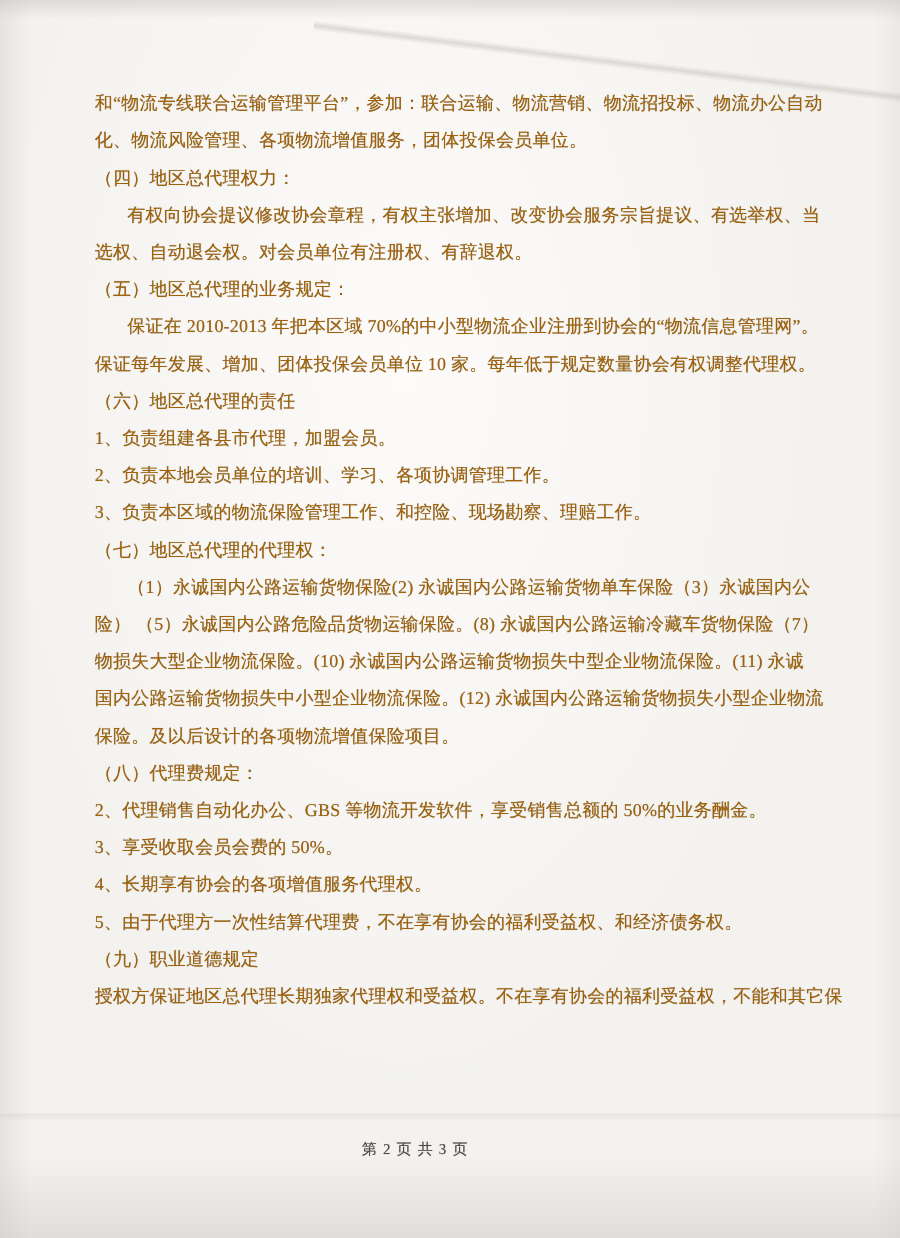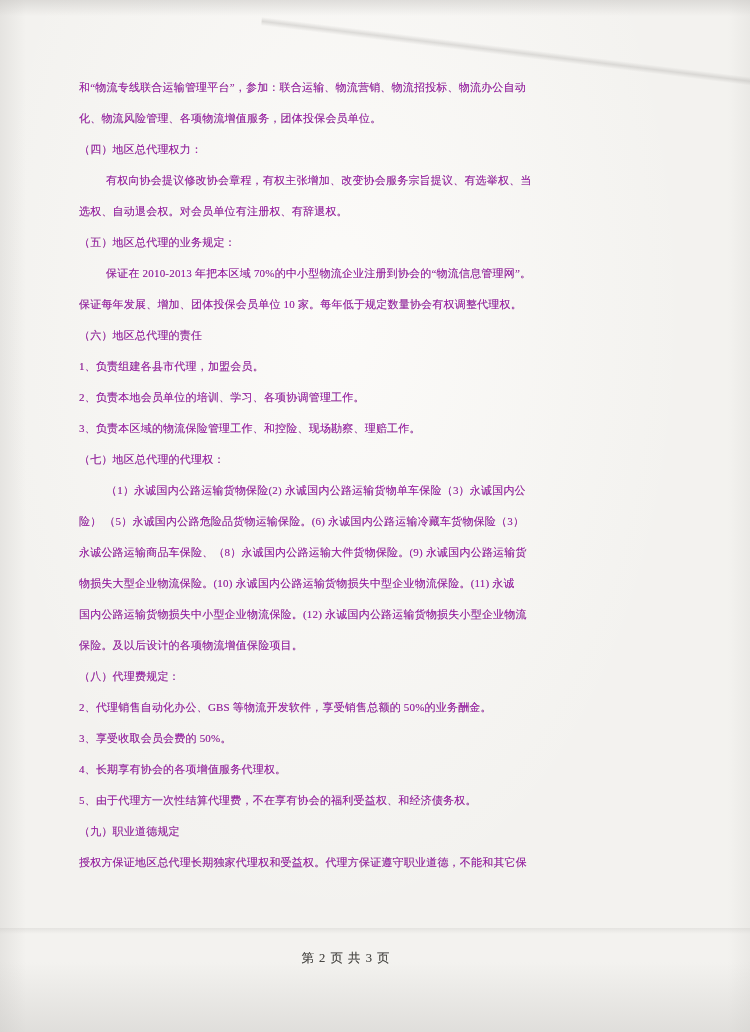--- a/index.html
+++ b/index.html
@@ -44,22 +44,22 @@
     height: 6px;
     background: linear-gradient(180deg, rgba(201,199,196,0.35), rgba(255,255,255,0));
     pointer-events: none;
   }
 
   .doc-text {
     position: absolute;
     left: 79px;
     top: 72px;
     width: 648px;
-    color: #a21caf;
-    font-size: 11px;
+    color: #a16207;
+    font-size: 15px;
     line-height: 31px;
     letter-spacing: 0.2px;
     text-shadow: 0 0 0.6px rgba(70,69,66,0.55);
   }
   .line {
     white-space: nowrap;
     height: 31px;
   }
   .line.indent {
     padding-left: 27px;
@@ -93,27 +93,26 @@
   <div class="line">选权、自动退会权。对会员单位有注册权、有辞退权。</div>
   <div class="line">（五）地区总代理的业务规定：</div>
   <div class="line indent">保证在 2010-2013 年把本区域 70%的中小型物流企业注册到协会的“物流信息管理网”。</div>
   <div class="line">保证每年发展、增加、团体投保会员单位 10 家。每年低于规定数量协会有权调整代理权。</div>
   <div class="line">（六）地区总代理的责任</div>
   <div class="line">1、负责组建各县市代理，加盟会员。</div>
   <div class="line">2、负责本地会员单位的培训、学习、各项协调管理工作。</div>
   <div class="line">3、负责本区域的物流保险管理工作、和控险、现场勘察、理赔工作。</div>
   <div class="line">（七）地区总代理的代理权：</div>
   <div class="line indent">（1）永诚国内公路运输货物保险(2) 永诚国内公路运输货物单车保险（3）永诚国内公</div>
-  <div class="line">险） （5）永诚国内公路危险品货物运输保险。(6) 永诚国内公路运输冷藏车货物保险（3）</div>
-  <div class="line">永诚公路运输商品车保险、（8）永诚国内公路运输大件货物保险。(9) 永诚国内公路运输货</div>
+  <div class="line">险） （5）永诚国内公路危险品货物运输保险。(8) 永诚国内公路运输冷藏车货物保险（7）</div>
   <div class="line">物损失大型企业物流保险。(10) 永诚国内公路运输货物损失中型企业物流保险。(11) 永诚</div>
   <div class="line">国内公路运输货物损失中小型企业物流保险。(12) 永诚国内公路运输货物损失小型企业物流</div>
   <div class="line">保险。及以后设计的各项物流增值保险项目。</div>
   <div class="line">（八）代理费规定：</div>
   <div class="line">2、代理销售自动化办公、GBS 等物流开发软件，享受销售总额的 50%的业务酬金。</div>
   <div class="line">3、享受收取会员会费的 50%。</div>
   <div class="line">4、长期享有协会的各项增值服务代理权。</div>
   <div class="line">5、由于代理方一次性结算代理费，不在享有协会的福利受益权、和经济债务权。</div>
   <div class="line">（九）职业道德规定</div>
-  <div class="line">授权方保证地区总代理长期独家代理权和受益权。代理方保证遵守职业道德，不能和其它保</div>
+  <div class="line">授权方保证地区总代理长期独家代理权和受益权。不在享有协会的福利受益权，不能和其它保</div>
 </div>
 
 <div class="page-footer">第 2 页 共 3 页</div>
 
 </body></html>

